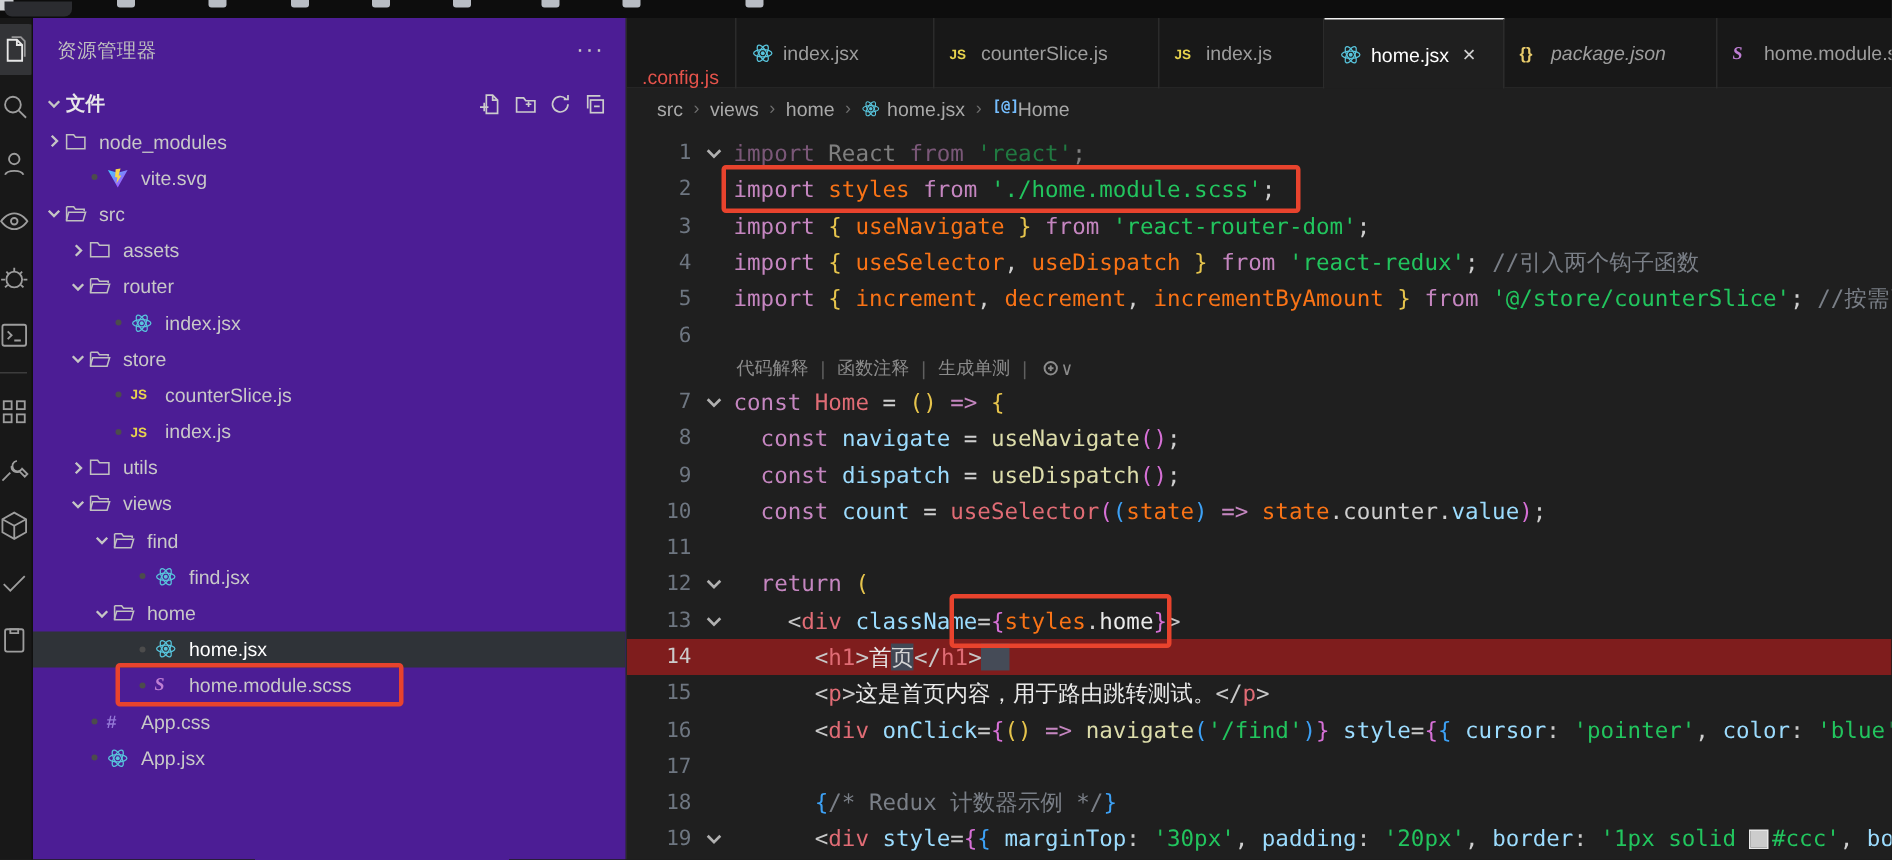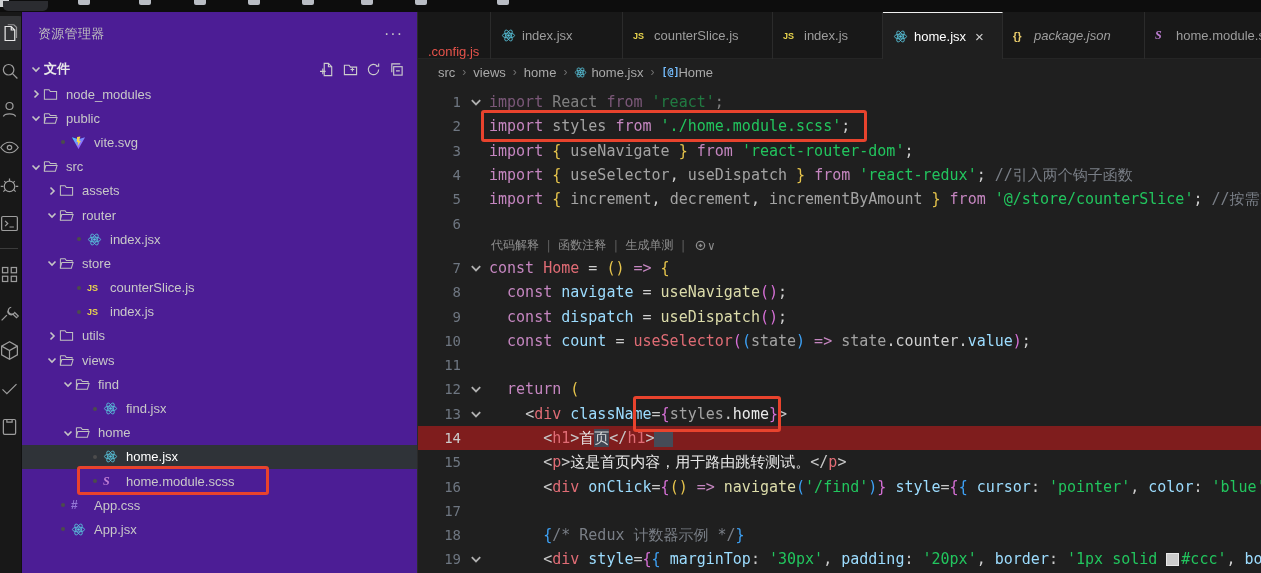--- a/index.html
+++ b/index.html
@@ -62,21 +62,21 @@
   #code { padding-top:5px; position:relative; font-family:"DejaVu Sans Mono","Liberation Mono",monospace; }
   .crow { position:relative; height:24.3px; display:flex; align-items:center; }
   .crow.activeline { background:#7f1d1d; }
   .crow.dim .ctext span { opacity:.55; }
   .num { width:45px; text-align:right; font-size:14px; color:#6e7681; flex:none; padding-right:2px; }
   .crow.activeline .num { color:#cccccc; }
   .fold { width:26px; display:flex; align-items:center; justify-content:center; flex:none; }
   .fold svg { width:12px; height:12px; stroke:#b0b0b0; fill:none; stroke-width:1.5; }
   .ctext { white-space:pre; font-size:15px; color:#d4d4d4; }
   .kw{color:#c586c0} .id{color:#9cdcfe} .fn{color:#dcdcaa} .rd{color:#e06c75}
-  .yl{color:#a3a3a3} .st{color:#22c55e} .cm{color:#7a7f87} .pl{color:#cfcfcf}
+  .yl{color:#f97316} .st{color:#22c55e} .cm{color:#7a7f87} .pl{color:#cfcfcf}
   .op{color:#c8c8c8} .tag{color:#e06c75} .attr{color:#9cdcfe} .ws{color:#eaeaea}
   .b1{color:#e6c44c} .b2{color:#d670d6} .b3{color:#3da1f5}
   .sel{background:#414754} .cur{background:#454b57}
   .sw{display:inline-block;width:11px;height:11px;background:#ccc;outline:1px solid #e8e8e8;margin:0 3px -1px 1px;}
   #lens { height:20px; display:flex; align-items:center; padding-left:73px; font-size:12px; color:#8c8c8c; }
   #lens .ll { cursor:pointer; }
   #lens .lsep { margin:0 6px; color:#5f5f5f; }
   #lens svg { width:11px; height:11px; stroke:#8c8c8c; fill:none; stroke-width:1.4; margin:0 2px; }
 
   
@@ -215,34 +215,20 @@
             <polyline points="3.5,1.5 7,5 3.5,8.5"></polyline>
           </svg>
         </span>
         <span class="ticon">
           <svg viewBox="0 0 16 16" stroke="#c0c0c0" fill="none" stroke-width="1.1">
             <path d="M1.5 3h5l1.3 1.8h6.7v8.2h-13z"></path>
           </svg>
         </span>
         <span class="tlabel">node_modules</span>
       </div>
-      <div class="trow" style="padding-left: 6px;">
-        <span class="tchev">
-          <svg viewBox="0 0 10 10">
-            <polyline points="1.5,3.5 5,7 8.5,3.5"></polyline>
-          </svg>
-        </span>
-        <span class="ticon">
-          <svg viewBox="0 0 16 16" stroke="#c0c0c0" fill="none" stroke-width="1.1">
-            <path d="M1.5 3h5l1.3 1.8h6.2V6M1.5 13h11.7l1.8-6h-12l-1.5 5z"></path>
-            <path d="M1.5 3v10"></path>
-          </svg>
-        </span>
-        <span class="tlabel">public</span>
-      </div>
       <div class="trow" style="padding-left: 22px;">
         <span class="tchev"></span>
         <span class="tdot"></span>
         <span class="ticon">
           <svg viewBox="0 0 16 16">
             <defs>
               <linearGradient id="vg" x1="0" y1="0" x2="1" y2="1">
                 <stop offset="0" stop-color="#41d1ff"></stop>
                 <stop offset="1" stop-color="#bd34fe"></stop>
               </linearGradient>

